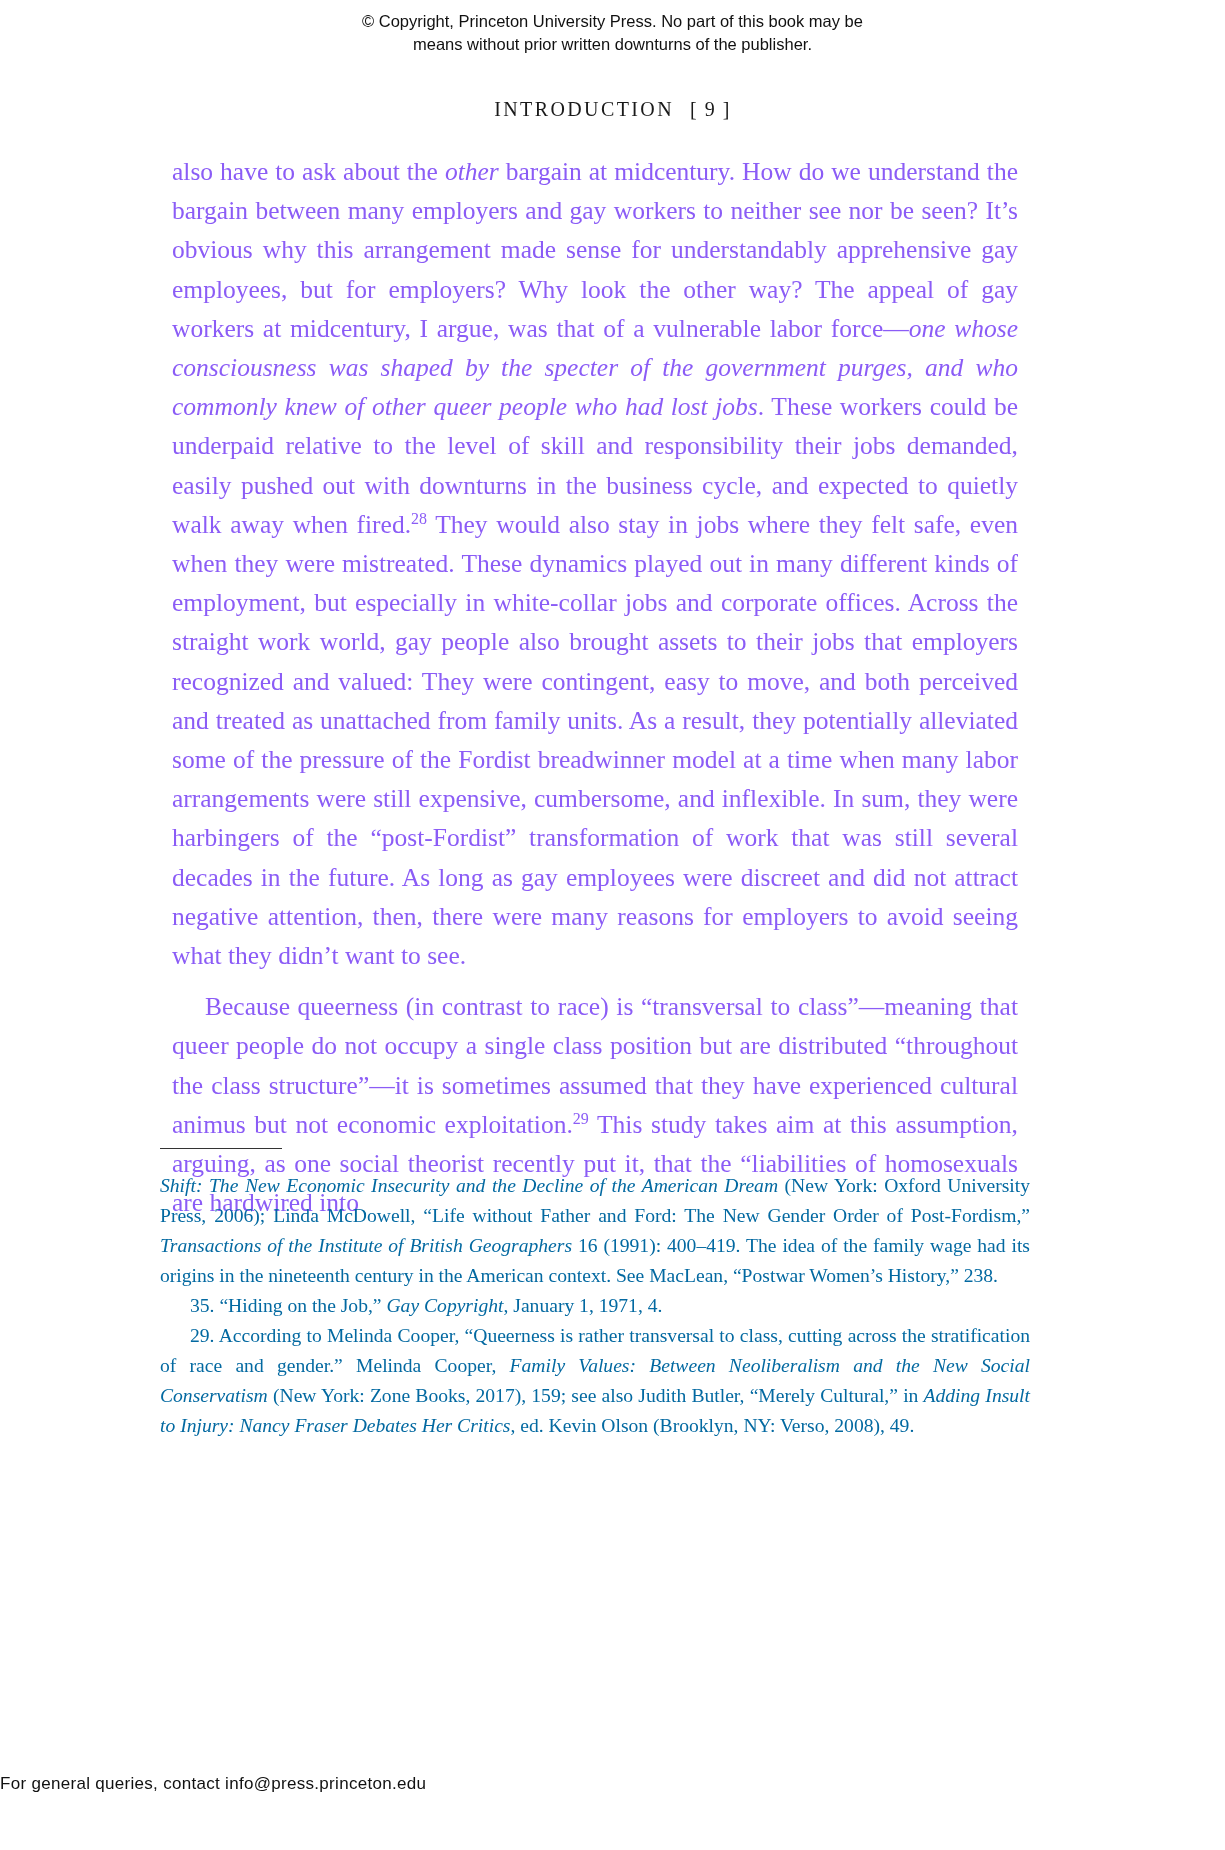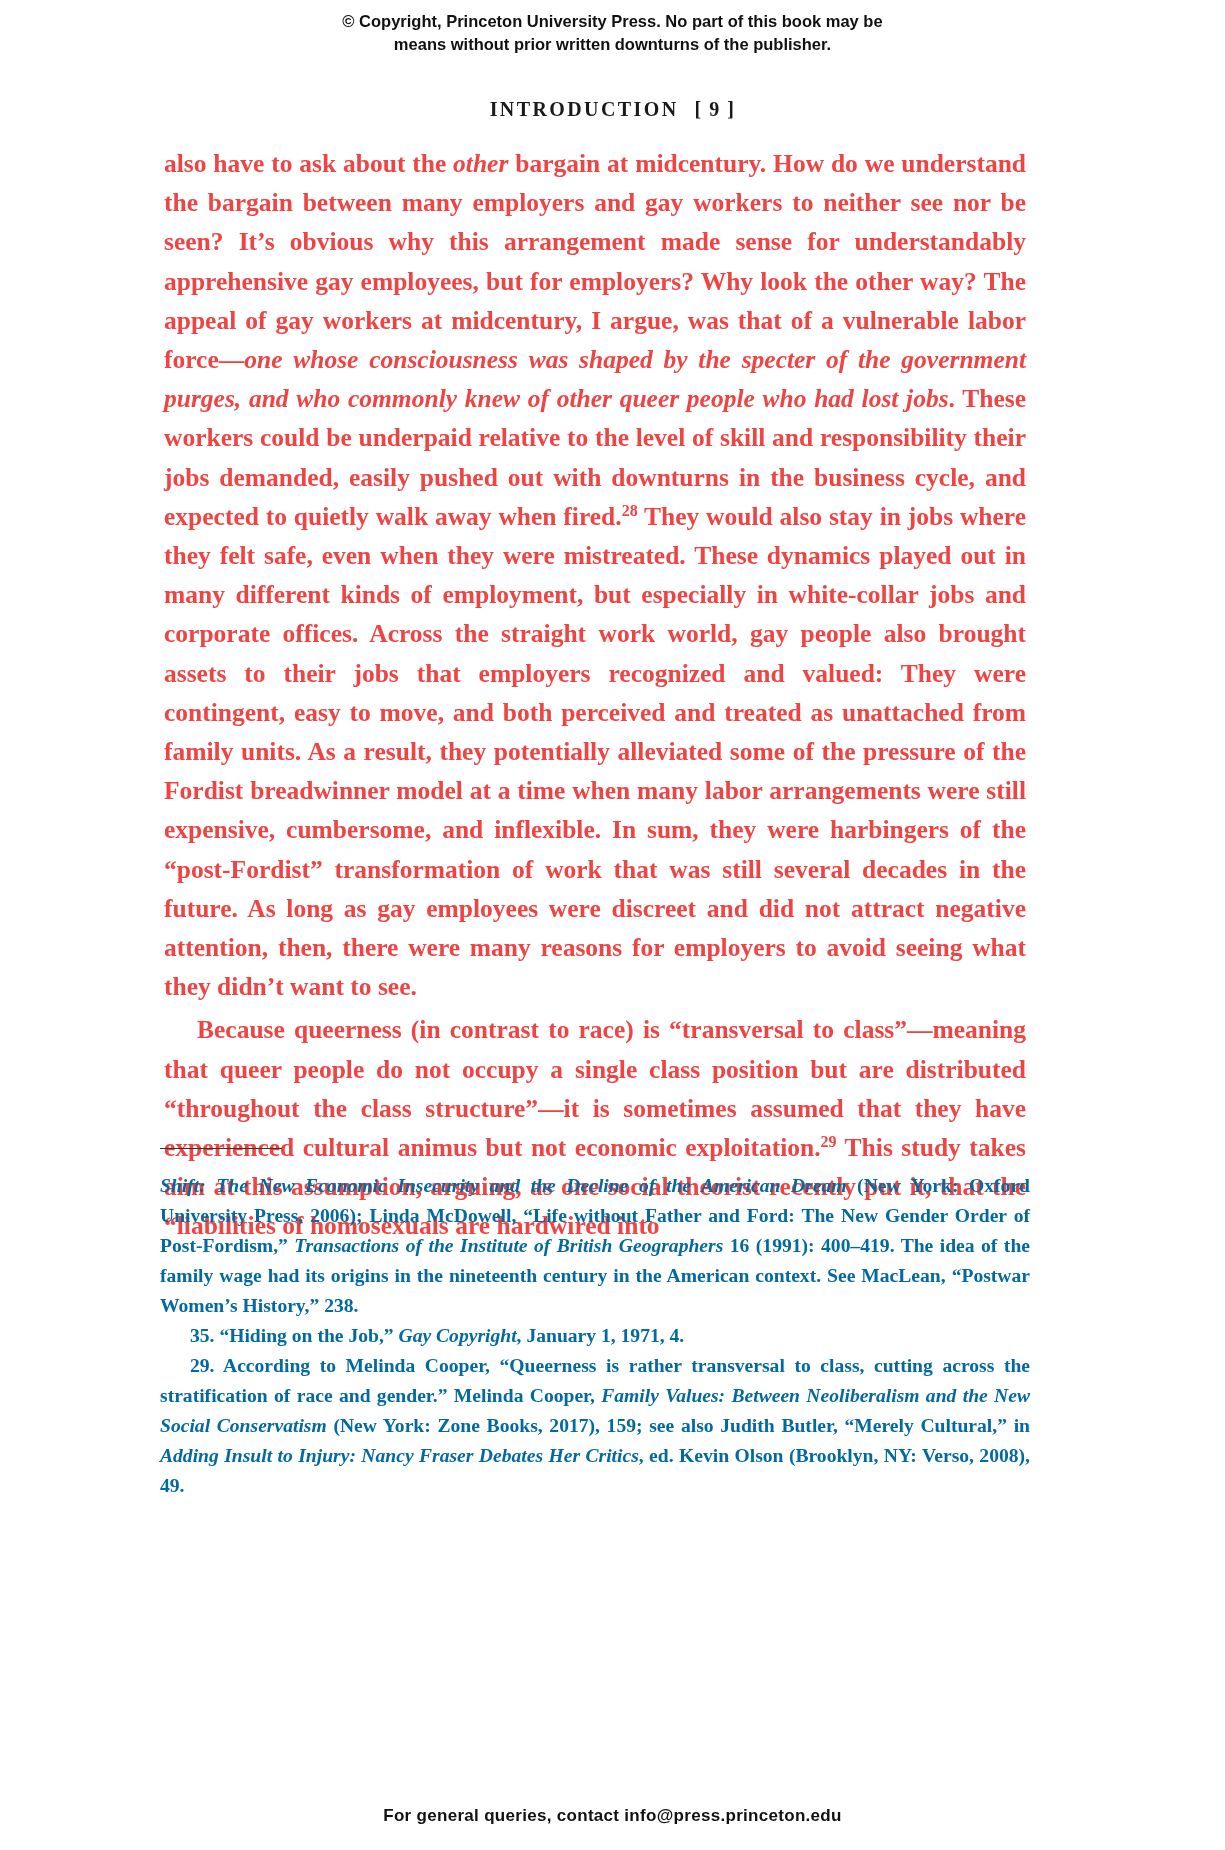--- a/index.html
+++ b/index.html
@@ -13,21 +13,20 @@
     font-family: "Liberation Serif", serif;
     color: #1a1a1a;
     position: relative;
     overflow: hidden;
   }
   .page {
     position: relative;
     width: 1225px;
     height: 1850px;
     box-sizing: border-box;
-    font-weight: bold;
   }
   .copyright-notice {
     position: absolute;
     top: 10px;
     left: 0;
     width: 1225px;
     text-align: center;
     font-family: "Liberation Sans", sans-serif;
     font-size: 16.5px;
     line-height: 1.42;
@@ -54,27 +53,27 @@
     margin-left: 16px;
     letter-spacing: 1.5px;
   }
   .body-block {
     position: absolute;
     top: 140px;
     left: 160px;
     width: 870px;
   }
   p.body-par {
-    margin: 4px;
+    margin: 12px;
     font-size: 25.5px;
     line-height: 39.2px;
     text-align: justify;
     text-justify: inter-word;
     hyphens: manual;
-    color: #ef4444;
+    color: #8b5cf6;
   }
   p.body-par.indent {
     text-indent: 33px;
   }
   .it { font-style: italic; }
   sup.note {
     font-size: 16px;
     vertical-align: super;
     line-height: 0;
   }
@@ -95,24 +94,24 @@
     font-size: 19.6px;
     line-height: 30px;
     text-align: justify;
     color: #0369a1;
   }
   p.note-par.indent {
     text-indent: 30px;
   }
   .footer-note {
     position: absolute;
-    bottom: 24px;
+    bottom: 56px;
     left: 0;
     width: 1225px;
-    text-align: center;
+    text-align: left;
     font-family: "Liberation Sans", sans-serif;
     font-size: 17px;
     letter-spacing: 0.3px;
     color: #111;
   }
 </style>
 </head>
 <body>
 
 <div class="page">

